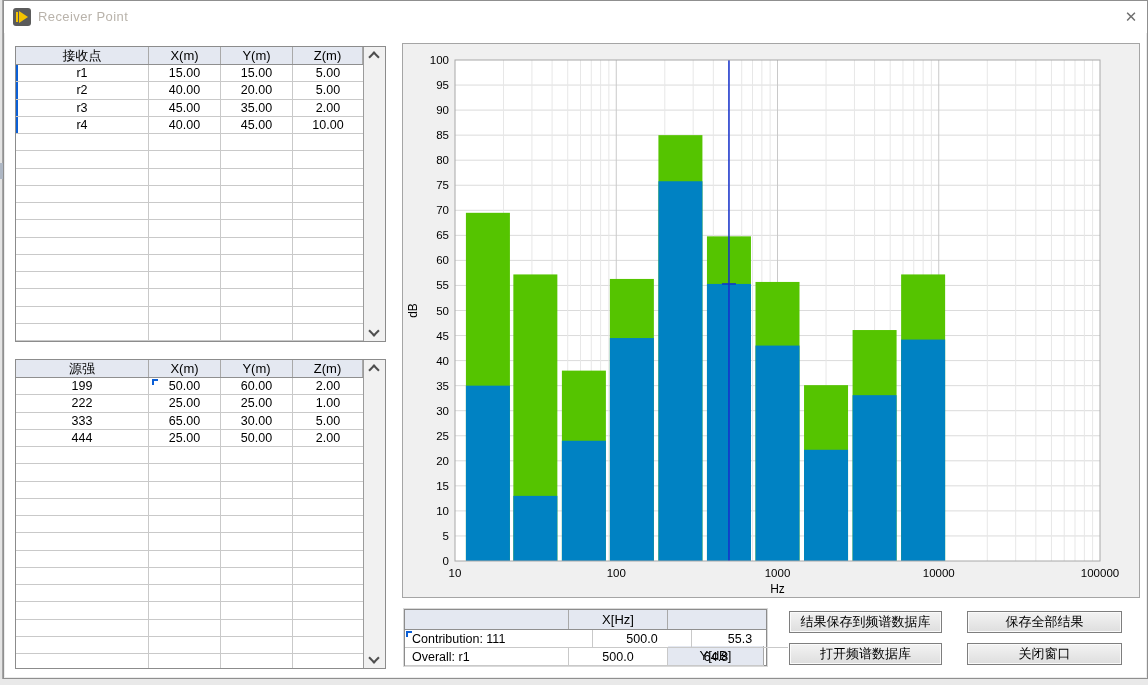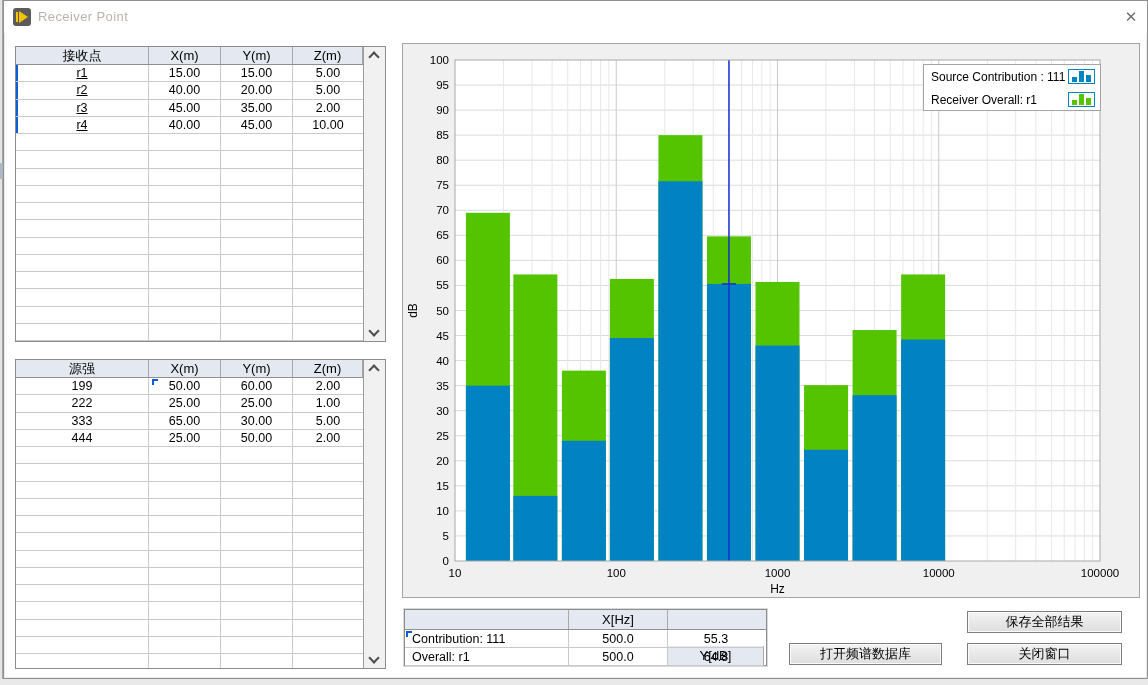--- a/index.html
+++ b/index.html
@@ -35,21 +35,21 @@
   .lv-table { background:#0369a1; border:1px solid #8C8C8C; overflow:hidden; }
   .lv-body { position:absolute; left:0; top:0; right:22px; bottom:0; overflow:hidden; background:#FFF; }
   .t-row { display:flex; width:100%; }
   .t-row.head { height:18px; background:#E4E8F1; border-bottom:1px solid #8F8F8F; }
   .t-row.body-row { height:17.25px; }
   .cell { flex:0 0 auto; height:100%; border-right:1px solid #C9C9C9; border-bottom:1px solid #C9C9C9;
     font-size:12.5px; color:#000; text-align:center; overflow:hidden; white-space:nowrap;
     display:flex; align-items:center; justify-content:center; }
   .t-row.head .cell { border-right:1px solid #A9A9A9; border-bottom:none; font-size:13px; background:#E4E8F1; }
   .cell:last-child { border-right:none;text-align:center; }
-  .focus-left .cell:first-child { box-shadow: inset 2px 0 0 #0B5FD6; text-decoration: underline; }
+  .focus-left .cell:first-child { box-shadow: inset 2px 0 0 #0B5FD6; }
 
   
   .lv-scroll { position:absolute; right:0; top:0; bottom:0; width:22px;
     background:#F1F1F1; border-left:1px solid #9B9B9B; }
   .sc-btn { position:absolute; left:0; width:100%; height:17px; background:#F1F1F1; }
   .sc-btn.up { top:0; } .sc-btn.down { bottom:0; }
   .chev { position:absolute; left:6px; width:8px; height:8px;
     border-right:2px solid #4E4E4E; border-bottom:2px solid #4E4E4E; }
   .chev.up { top:6px; transform:rotate(-135deg); }
   .chev.down { top:3px; transform:rotate(45deg); }
@@ -463,55 +463,38 @@
         <text x="46" y="45.05000000000001" text-anchor="end" font-size="11.5" font-family="&quot;Liberation Sans&quot;, sans-serif" fill="#000">95</text>
         <text x="46" y="20" text-anchor="end" font-size="11.5" font-family="&quot;Liberation Sans&quot;, sans-serif" fill="#000">100</text>
         <text x="52" y="533" text-anchor="middle" font-size="11.5" font-family="&quot;Liberation Sans&quot;, sans-serif" fill="#000">10</text>
         <text x="213.25" y="533" text-anchor="middle" font-size="11.5" font-family="&quot;Liberation Sans&quot;, sans-serif" fill="#000">100</text>
         <text x="374.49999999999994" y="533" text-anchor="middle" font-size="11.5" font-family="&quot;Liberation Sans&quot;, sans-serif" fill="#000">1000</text>
         <text x="535.75" y="533" text-anchor="middle" font-size="11.5" font-family="&quot;Liberation Sans&quot;, sans-serif" fill="#000">10000</text>
         <text x="697" y="533" text-anchor="middle" font-size="11.5" font-family="&quot;Liberation Sans&quot;, sans-serif" fill="#000">100000</text>
         <text x="374.5" y="549" text-anchor="middle" font-size="12" font-family="&quot;Liberation Sans&quot;, sans-serif" fill="#000">Hz</text>
         <text x="14" y="266.5" text-anchor="middle" font-size="12" font-family="&quot;Liberation Sans&quot;, sans-serif" fill="#000" transform="rotate(-90 14 266.5)">dB</text>
       </svg>
-    <div id="legend" class="abs">
-      <div class="legend-row">
-        <span class="lbl">Source Contribution : 111</span>
-        <span class="legend-glyph">
-            <i style="height: 5px; background: rgb(0, 130, 195);"></i>
-            <i style="height: 11px; background: rgb(0, 130, 195);"></i>
-            <i style="height: 7px; background: rgb(0, 130, 195);"></i>
-          </span>
-      </div>
-      <div class="legend-row">
-        <span class="lbl">Receiver Overall: r1</span>
-        <span class="legend-glyph">
-            <i style="height: 5px; background: rgb(85, 196, 0);"></i>
-            <i style="height: 11px; background: rgb(85, 196, 0);"></i>
-            <i style="height: 7px; background: rgb(85, 196, 0);"></i>
-          </span>
-      </div>
-    </div>
   </div>
 
   <div id="readout" class="abs">
     <div class="focus-corner" style="left:1px; top:21px;"></div>
   <div class="t-row head">
         <div class="cell" style="width: 164px;"></div>
         <div class="cell" style="width: 99px;">X[Hz]</div>
         <div class="cell" style="width: 96px; margin-top: 36px;">Y[dB]</div>
       </div>
       <div class="t-row body-row">
-        <div class="cell name" style="width: 164px;">Contribution: 111</div>
+        <div class="cell name" style="width: 188px;">Contribution: 111</div>
         <div class="cell" style="width: 99px;">500.0</div>
         <div class="cell" style="width: 96px;">55.3</div>
       </div>
       <div class="t-row body-row">
         <div class="cell name" style="width: 164px;">Overall: r1</div>
         <div class="cell" style="width: 99px;">500.0</div>
         <div class="cell" style="width: 96px;">64.8</div>
       </div>
     </div>
 
+  <button id="btn-save-db" class="lv-btn">结果保存到频谱数据库</button>
   <button id="btn-save-all" class="lv-btn">保存全部结果</button>
   <button id="btn-close" class="lv-btn">关闭窗口</button>
   <button id="btn-open-db" class="lv-btn">打开频谱数据库</button>
 </div>
 
 </body></html>

